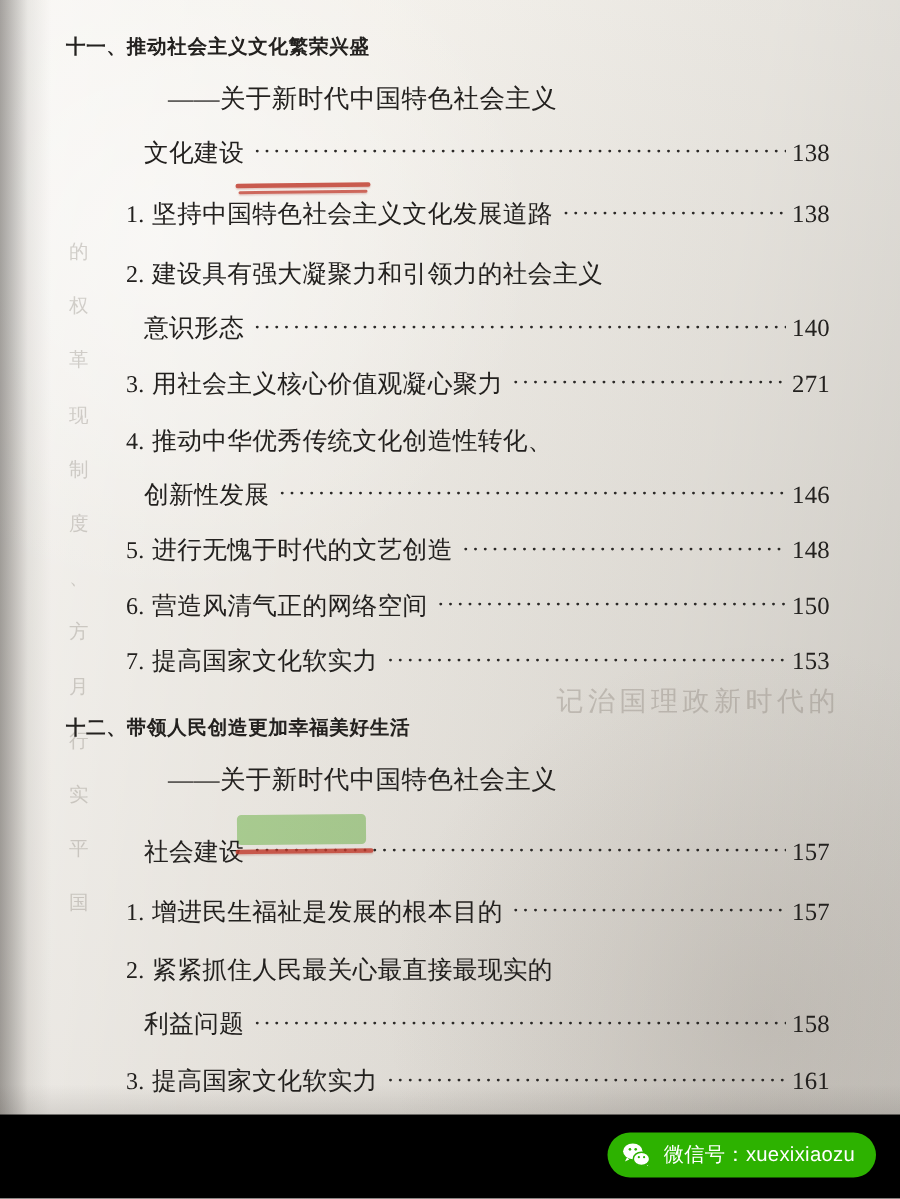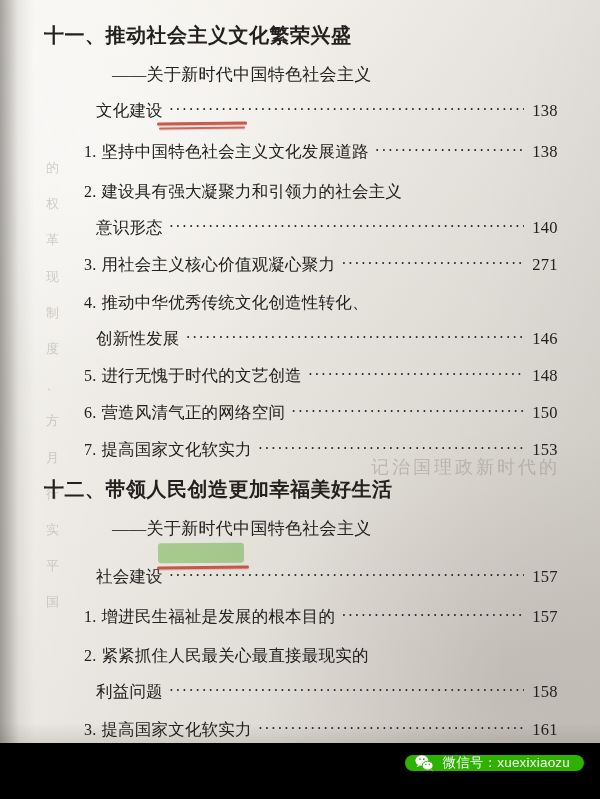--- a/index.html
+++ b/index.html
@@ -78,21 +78,21 @@
     color: #23211f;
   }
 
   .sec {
     position: absolute;
     left: 0;
     width: 600px;
   }
 
   .sec-title {
-    font-size: 20px;
+    font-size: 13px;
     font-weight: bold;
     letter-spacing: 0.5px;
     padding-left: 44px;
     white-space: nowrap;
   }
   .sec-sub {
     font-size: 17px;
     padding-left: 112px;
     white-space: nowrap;
     letter-spacing: 0.3px;
@@ -126,21 +126,21 @@
     letter-spacing: 1.2px;
     font-size: 16px;
     color: #2b2927;
     display: block;
     white-space: nowrap;
   }
   .entry .pg {
     font-family: "Liberation Serif", serif;
     font-size: 16.5px;
     width: 34px;
-    text-align: center;
+    text-align: left;
     flex: 0 0 auto;
   }
   .entry.noleader .leader::before { content: ""; }
   .lvl-item { padding-left: 84px; }
   .lvl-cont { padding-left: 96px; }
 
   
   .penline {
     position: absolute;
     height: 3px;
@@ -171,21 +171,21 @@
     width: 600px;
     height: 56px;
     background: #000;
   }
   .badge {
     position: absolute;
     right: 16px;
     top: 12px;
     display: flex;
     align-items: center;
-    height: 16px;
+    height: 30px;
     background: #2db200;
     border-radius: 15px;
     padding: 0 14px 0 8px;
   }
   .badge .wx {
     width: 22px;
     height: 22px;
     margin-right: 7px;
     display: flex;
     align-items: center;

